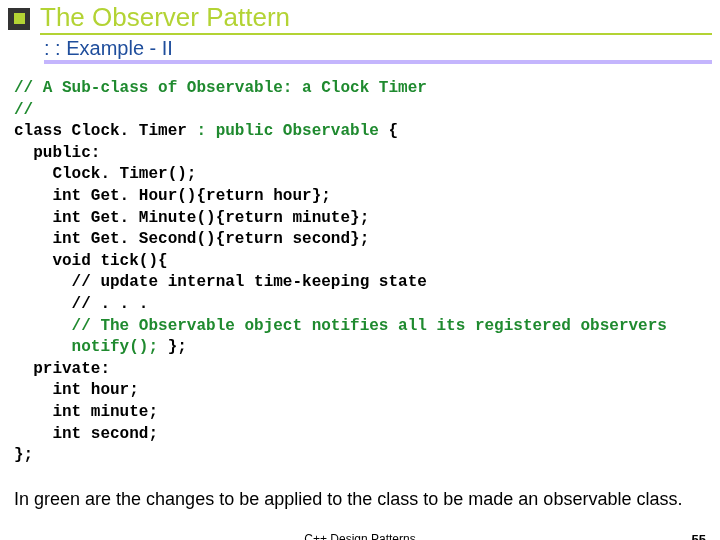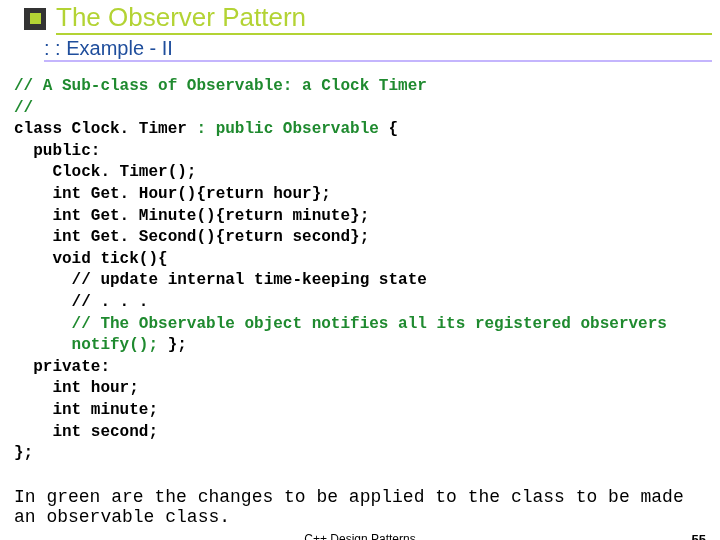--- a/index.html
+++ b/index.html
@@ -7,21 +7,21 @@
     width: 720px;
     height: 540px;
     background: #ffffff;
     font-family: Arial, Helvetica, sans-serif;
     position: relative;
     overflow: hidden;
   }
   .title-row {
     display: flex;
     align-items: center;
-    padding: 2px 8px 0 24px;
+    padding: 2px 8px 0 8px;
   }
   .bullet-outer {
     width: 22px;
     height: 22px;
     background: #333333;
     display: flex;
     align-items: center;
     justify-content: center;
     margin-right: 10px;
   }
@@ -36,36 +36,36 @@
     font-weight: normal;
     border-bottom: 2px solid #b3d334;
     flex: 1;
   }
   .subtitle-row {
     padding: 2px 8px 0 44px;
   }
   .subtitle-text {
     color: #1f4e9c;
     font-size: 20px;
-    border-bottom: 2px solid #c4b5fd;
+    border-bottom: 4px solid #c4b5fd;
     display: block;
     width: calc(100% - 0px);
   }
   .code-block {
     font-family: "Courier New", Courier, monospace;
     font-size: 16px;
     font-weight: bold;
     line-height: 1.35;
     padding: 14px 14px 0 14px;
     white-space: pre;
     color: #000000;
   }
   .g { color: #1f8a2f; }
   .explain {
-    font-family: Liberation Mono, monospace;
+    font-family: Liberation Sans, sans-serif;
     font-size: 18px;
     padding: 22px 14px 0 14px;
     color: #000000;
   }
   .footer {
     position: absolute;
     bottom: 8px;
     left: 0;
     width: 100%;
     font-size: 12px;

